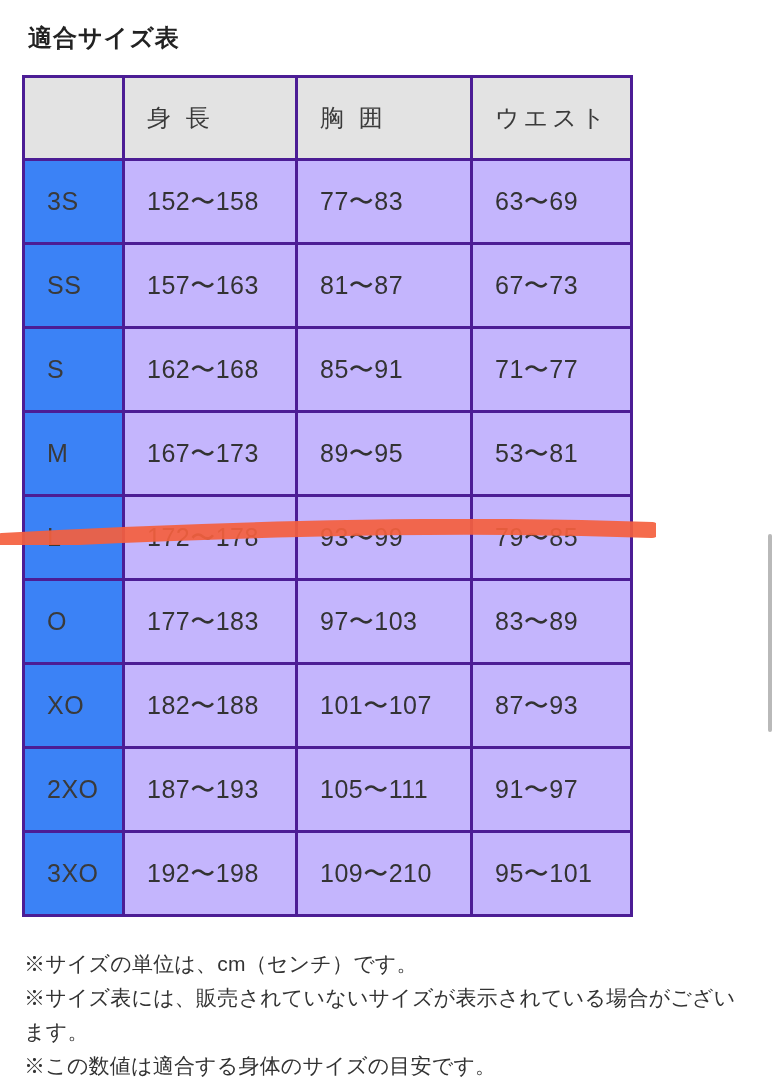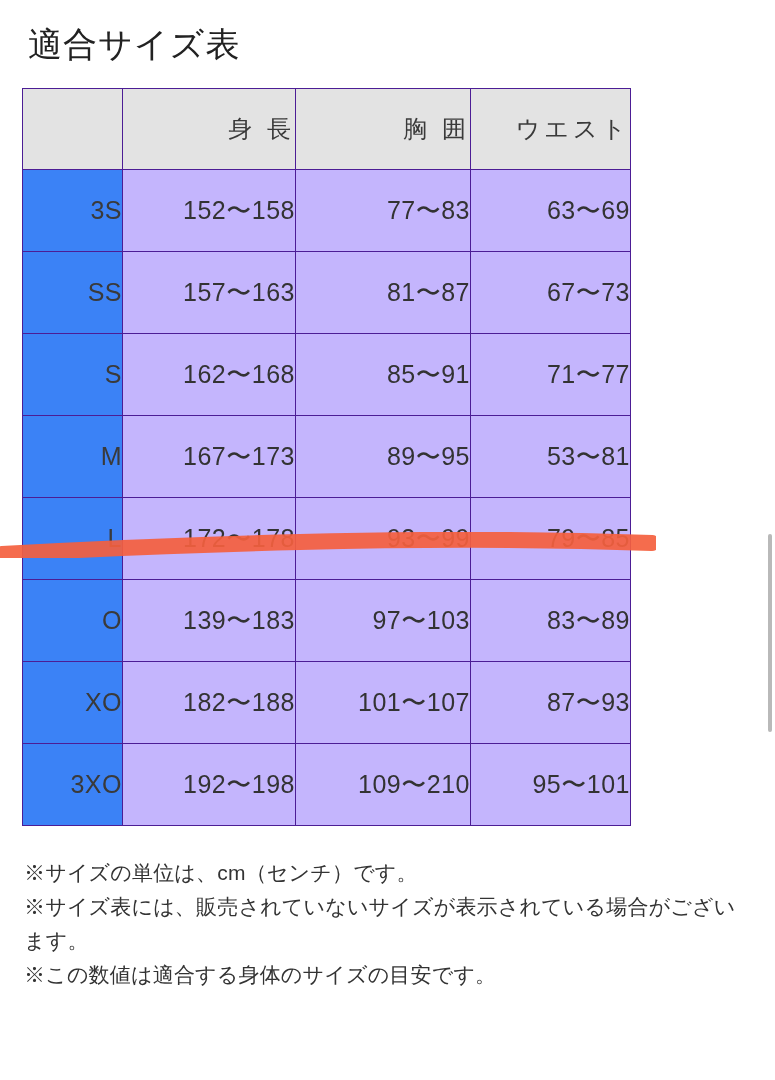--- a/index.html
+++ b/index.html
@@ -18,22 +18,22 @@
 
   .page {
     position: relative;
     width: 775px;
     height: 1080px;
     box-sizing: border-box;
     padding: 0 22px;
   }
 
   .page-title {
-    font-size: 34px;
-    font-weight: normal;
+    font-size: 24px;
+    font-weight: bold;
     color: #222222;
     letter-spacing: 1px;
     margin: 22px 0 0 6px;
     line-height: 1.3;
   }
 
   .table-wrap {
     margin-top: 22px;
     position: relative;
   }
@@ -45,24 +45,24 @@
     font-size: 25px;
   }
 
   table.size-table col.c0 { width: 100px; }
   table.size-table col.c1 { width: 173px; }
   table.size-table col.c2 { width: 175px; }
   table.size-table col.c3 { width: 160px; }
 
   table.size-table th,
   table.size-table td {
-    border: 1px solid #4c1d95;
+    border: 3px solid #4c1d95;
     height: 81px;
     padding: 0 0 0 22px;
-    text-align: right;
+    text-align: left;
     vertical-align: middle;
     font-weight: normal;
     color: #333333;
     white-space: nowrap;
   }
 
   table.size-table thead th {
     background: #e3e3e3;
     color: #3a3a3a;
     letter-spacing: 4px;
@@ -166,29 +166,35 @@
           <td>53〜81</td>
         </tr>
         <tr>
           <th class="rowhead">L</th>
           <td>172〜178</td>
           <td>93〜99</td>
           <td>79〜85</td>
         </tr>
         <tr>
           <th class="rowhead">O</th>
-          <td>139〜183</td>
+          <td>177〜183</td>
           <td>97〜103</td>
           <td>83〜89</td>
         </tr>
         <tr>
           <th class="rowhead">XO</th>
           <td>182〜188</td>
           <td>101〜107</td>
           <td>87〜93</td>
+        </tr>
+        <tr>
+          <th class="rowhead">2XO</th>
+          <td>187〜193</td>
+          <td>105〜111</td>
+          <td>91〜97</td>
         </tr>
         <tr>
           <th class="rowhead">3XO</th>
           <td>192〜198</td>
           <td>109〜210</td>
           <td>95〜101</td>
         </tr>
       </tbody>
     </table>
 

